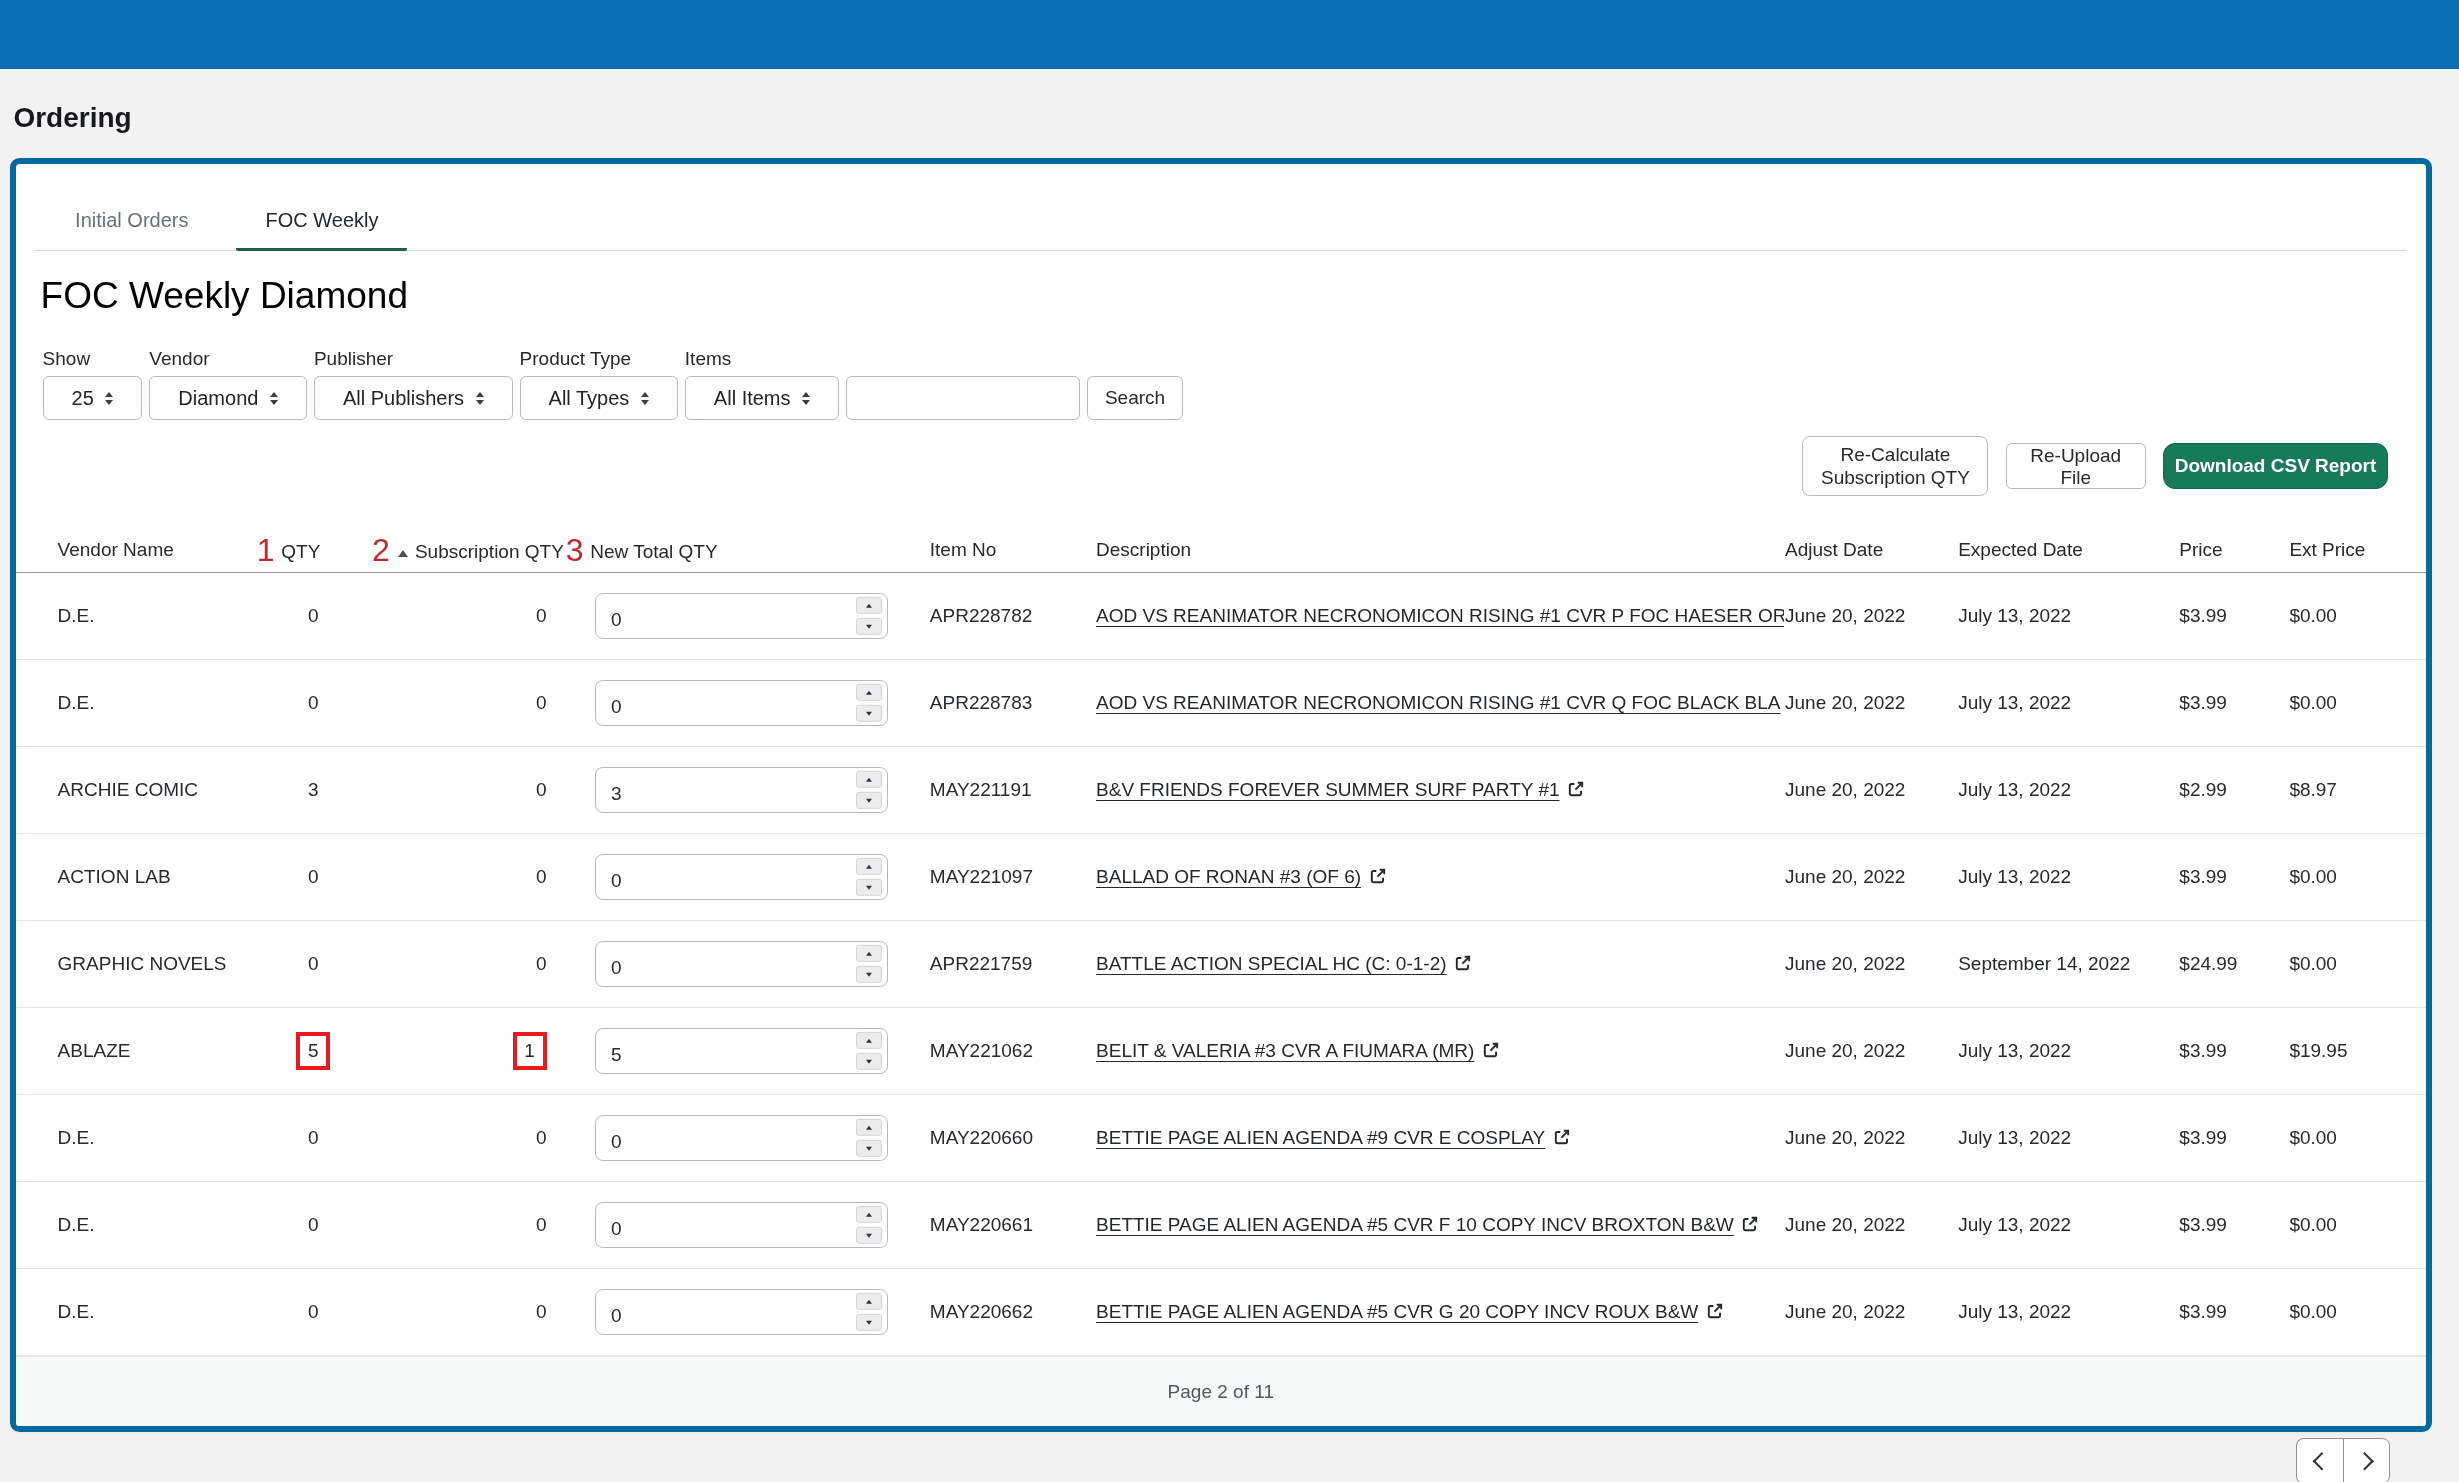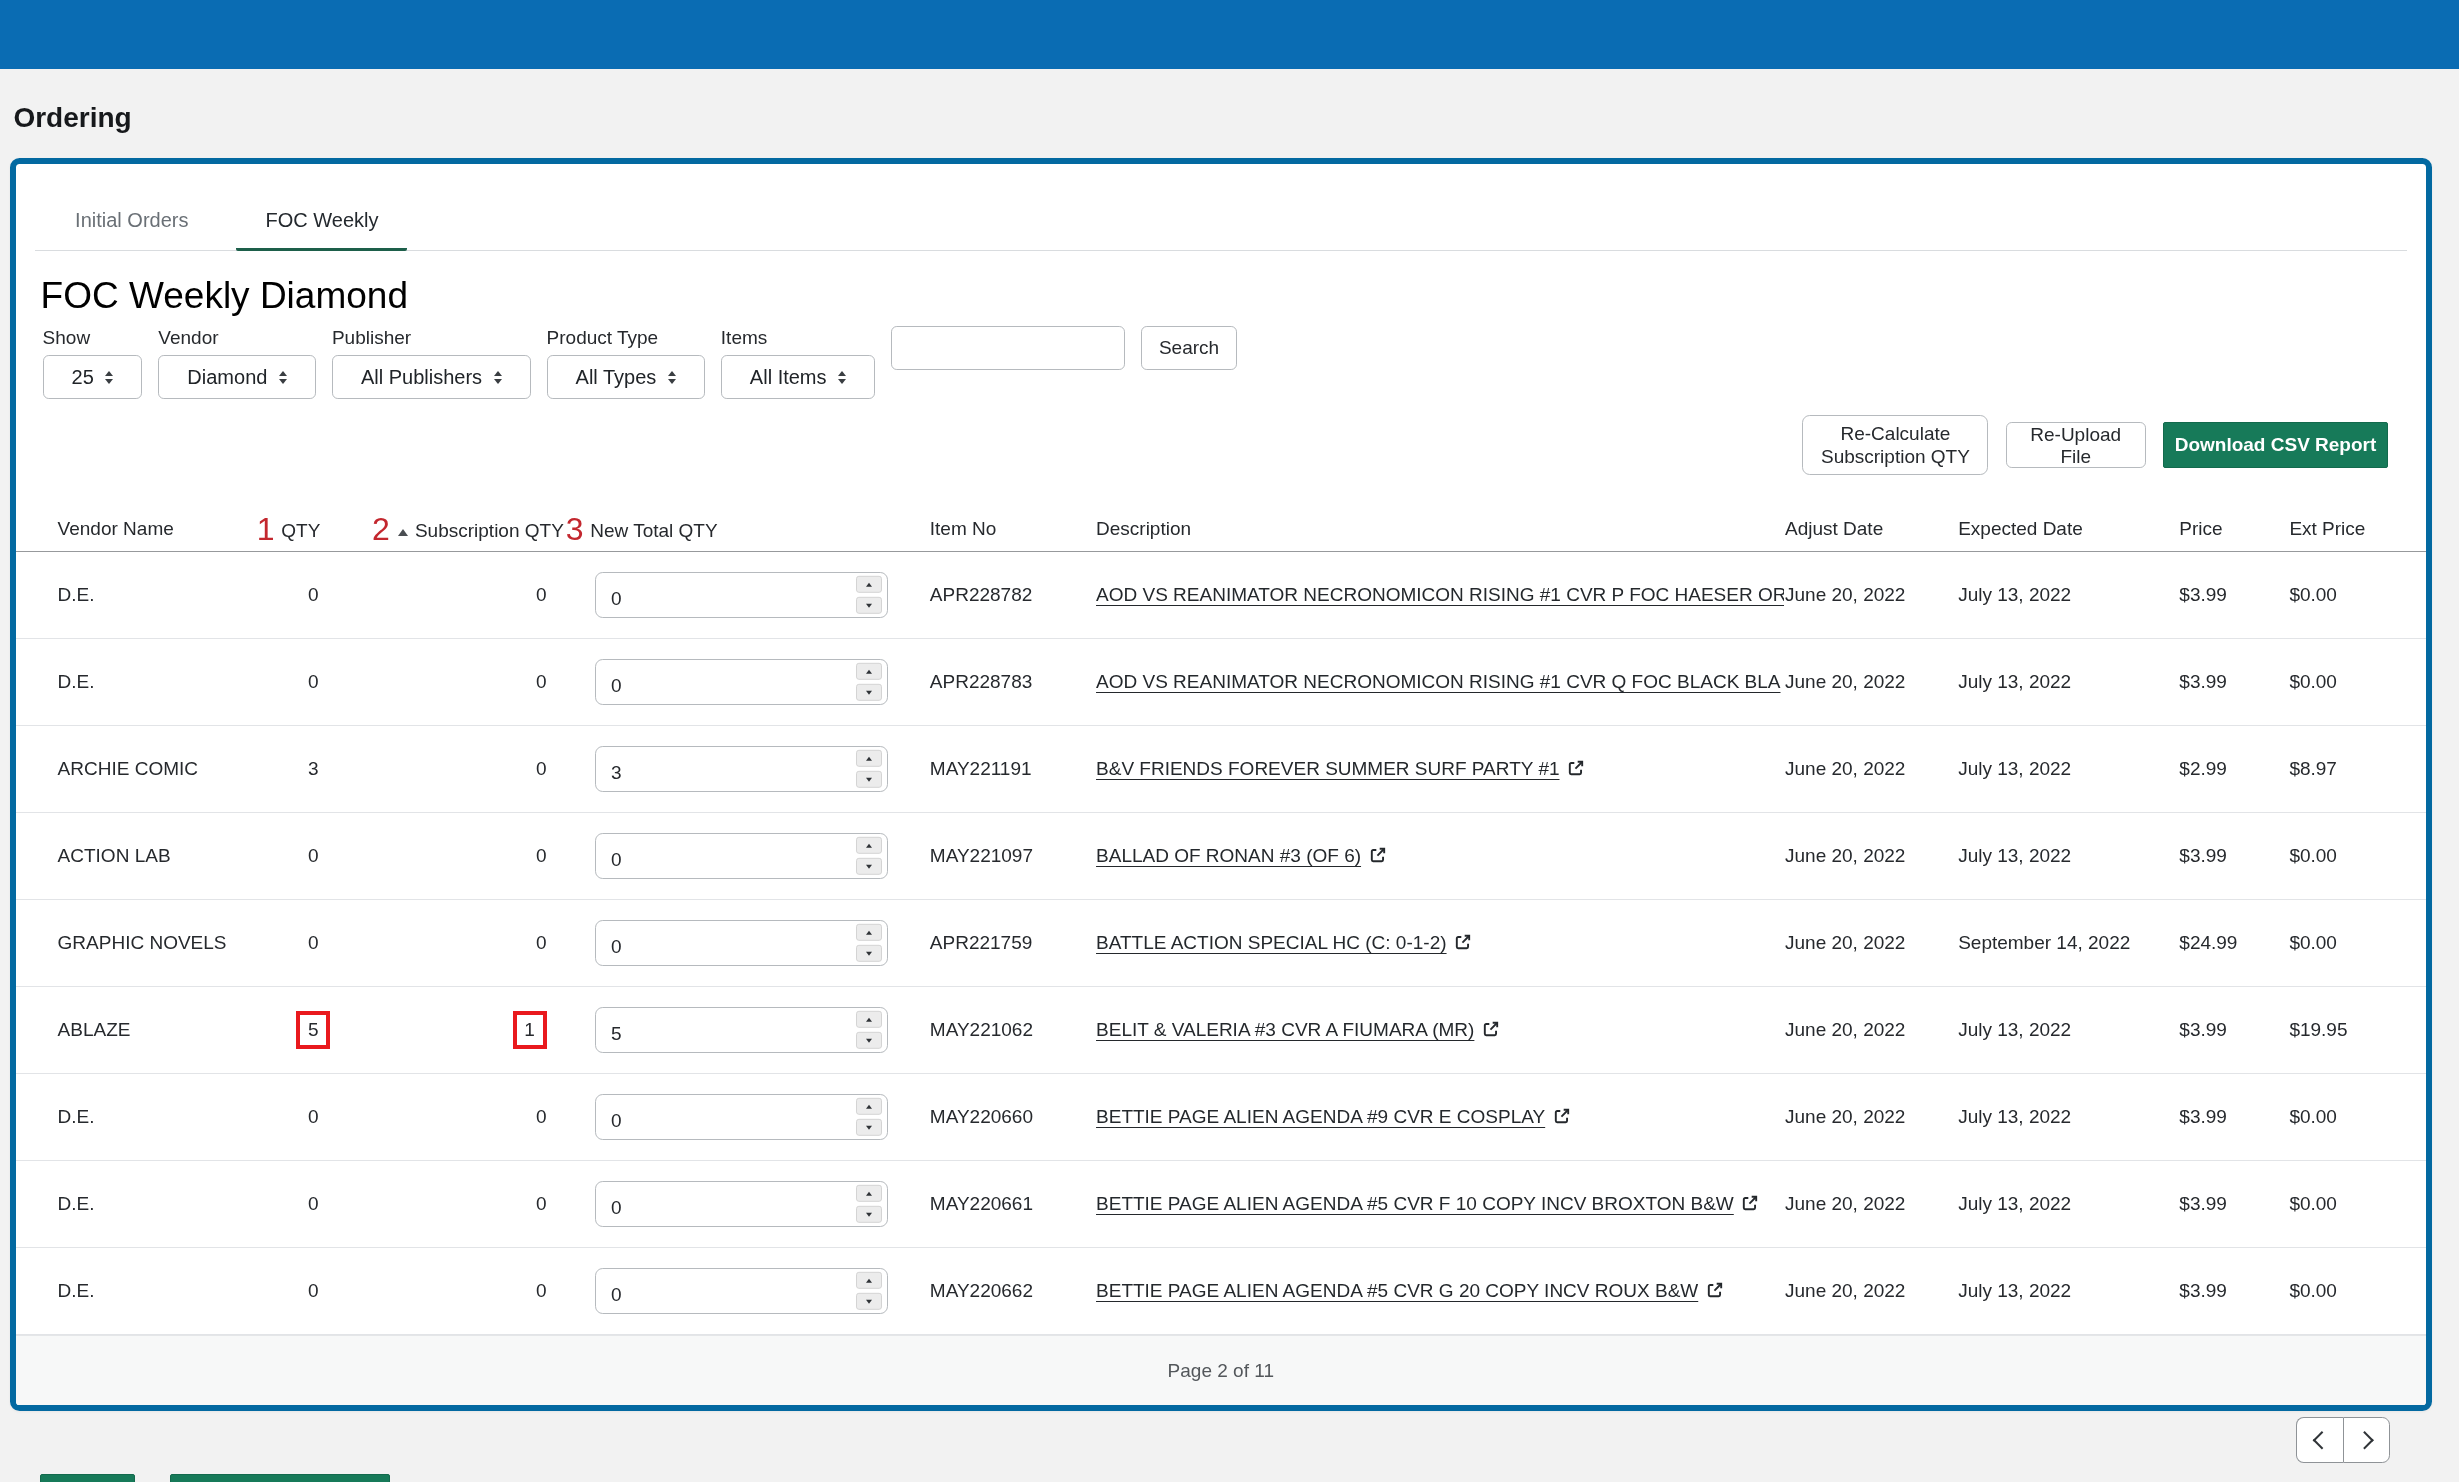--- a/index.html
+++ b/index.html
@@ -36,21 +36,21 @@
   .tabs-row{margin:0 19px;padding-top:44px;border-bottom:1px solid #d9dcdf;display:flex;gap:19px;}
   .tab{
     font-size:20px;line-height:25px;padding:0 29px 15.4px;cursor:pointer;
     border-bottom:3.8px solid transparent;margin-bottom:-1.9px;color:var(--muted);
   }
   .tab.first{margin-left:11.5px;}
   .tab.active{color:#24292e;border-bottom-color:var(--tab-underline-green);border-radius:1.9px;}
   
   .section-heading{font-size:37px;font-weight:400;color:#000000;margin:23px 0 0 25px;line-height:44px;}
   
-  .filters{display:flex;align-items:flex-start;gap:16px;margin:8px 0 0 27px;}
+  .filters{display:flex;align-items:flex-end;gap:7px;margin:29px 0 0 27px;}
   .fgroup{display:flex;flex-direction:column;gap:6.7px;}
   .flabel{font-size:19px;color:#26292d;line-height:23px;}
   .select{
     height:44px;background:#fff;border:1px solid var(--border);border-radius:5.8px;
     display:flex;align-items:center;justify-content:center;
     font-size:20px;padding:0 28px;cursor:pointer;white-space:nowrap;
   }
   .ud{display:inline-flex;flex-direction:column;gap:2.9px;margin-left:11.5px;}
   .tri-up{width:0;height:0;border-left:4.8px solid transparent;border-right:4.8px solid transparent;border-bottom:5.8px solid #3a3e42;}
   .tri-down{width:0;height:0;border-left:4.8px solid transparent;border-right:4.8px solid transparent;border-top:5.8px solid #3a3e42;}
@@ -62,21 +62,21 @@
     background:#fff;border:1px solid var(--border);border-radius:5.8px;
     font-size:19px;color:#26292d;font-family:inherit;cursor:pointer;
   }
   .search-btn{width:96px;height:44px;}
   
   .toolbar{display:flex;justify-content:flex-end;align-items:center;gap:17.3px;margin:15.4px 38px 0 0;}
   .btn-recalc{width:186px;min-height:60px;line-height:23px;padding:5.8px 9.6px;text-align:center;border-radius:7.7px;}
   .btn-reupload{width:140px;height:46px;}
   .btn-green{
     background:var(--accent-green);border:1px solid #136a4d;color:#fff;font-weight:600;
-    border-radius:2px;font-size:19px;cursor:pointer;font-family:inherit;
+    border-radius:12px;font-size:19px;cursor:pointer;font-family:inherit;
   }
   .btn-download{width:225px;height:46px;}
   
   table.grid{border-collapse:collapse;table-layout:fixed;width:2423px;margin-top:33px;}
   table.grid th{
     font-size:19px;font-weight:400;color:#26292d;height:44px;vertical-align:middle;
     border-bottom:1px solid #97999c;text-align:left;white-space:nowrap;
   }
   table.grid td{
     font-size:19px;color:#26292d;height:87px;vertical-align:middle;

